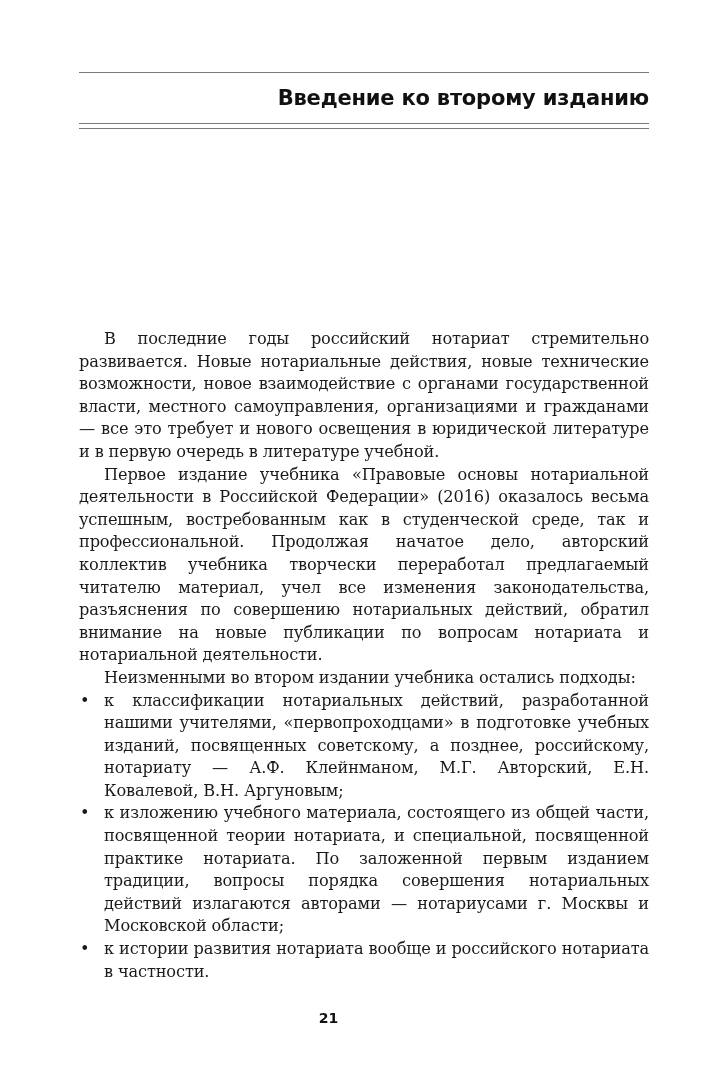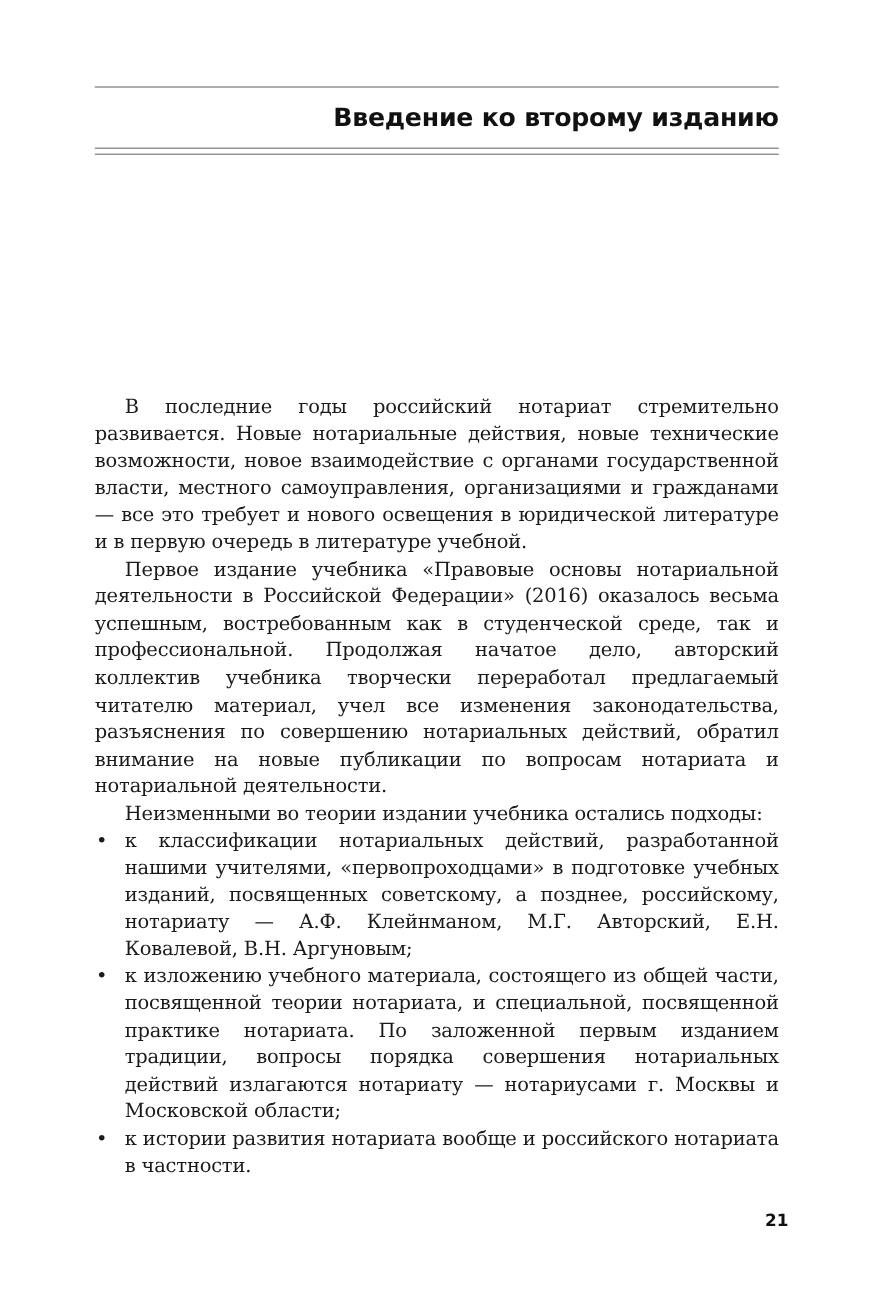--- a/index.html
+++ b/index.html
@@ -17,45 +17,45 @@
   .body {
     position: absolute; left: 79px; width: 570px; top: 296px;
     font-family: "DejaVu Serif", serif; font-size: 16.2px; line-height: 22.6px;
     color: #1a1a1a; text-align: justify; letter-spacing: -0.15px; margin-top: 32px;
   }
   .body p { margin: 0; text-indent: 25px; text-align: justify; text-align-last: left; }
   .body ul { margin: 0; padding: 0; list-style: none; }
   .body li { position: relative; padding-left: 25px; text-align: justify; }
   .body li .bullet { position: absolute; left: 1px; top: 0; }
   .page-number {
-    position: absolute; left: 0; width: 657px; top: 1010px; text-align: right;
+    position: absolute; left: 0; width: 657px; top: 1010px; text-align: center;
     font-family: "DejaVu Sans", sans-serif; font-weight: bold; font-size: 14px; color: #111;
   }
 </style>
 </head>
 <body>
 
 <div class="page">
   <div class="rule-top"></div>
   <div class="title">Введение ко второму изданию</div>
   <div class="rule-bot1"></div>
   <div class="rule-bot2"></div>
 
   <div class="body">
     <p>В последние годы российский нотариат стремительно развивается. Новые нотариальные действия, новые технические возможности, новое взаимодействие с органами государственной власти, местного самоуправления, организациями и гражданами — все это требует и нового освещения в юридической литературе и в первую очередь в литературе учебной.</p>
     <p>Первое издание учебника «Правовые основы нотариальной деятельности в Российской Федерации» (2016) оказалось весьма успешным, востребованным как в студенческой среде, так и профессиональной. Продолжая начатое дело, авторский коллектив учебника творчески переработал предлагаемый читателю материал, учел все изменения законодательства, разъяснения по совершению нотариальных действий, обратил внимание на новые публикации по вопросам нотариата и нотариальной деятельности.</p>
-    <p>Неизменными во теории издании учебника остались подходы:</p>
+    <p>Неизменными во втором издании учебника остались подходы:</p>
     <ul>
       <li>
         <span class="bullet">•</span>
         <span>к классификации нотариальных действий, разработанной нашими учителями, «первопроходцами» в подготовке учебных изданий, посвященных советскому, а позднее, российскому, нотариату — А.Ф. Клейнманом, М.Г. Авторский, Е.Н. Ковалевой, В.Н. Аргуновым;</span>
       </li>
       <li>
         <span class="bullet">•</span>
-        <span>к изложению учебного материала, состоящего из общей части, посвященной теории нотариата, и специальной, посвященной практике нотариата. По заложенной первым изданием традиции, вопросы порядка совершения нотариальных действий излагаются нотариату — нотариусами г. Москвы и Московской области;</span>
+        <span>к изложению учебного материала, состоящего из общей части, посвященной теории нотариата, и специальной, посвященной практике нотариата. По заложенной первым изданием традиции, вопросы порядка совершения нотариальных действий излагаются авторами — нотариусами г. Москвы и Московской области;</span>
       </li>
       <li>
         <span class="bullet">•</span>
         <span>к истории развития нотариата вообще и российского нотариата в частности.</span>
       </li>
     </ul>
   </div>
 
   <div class="page-number">21</div>
 </div>

